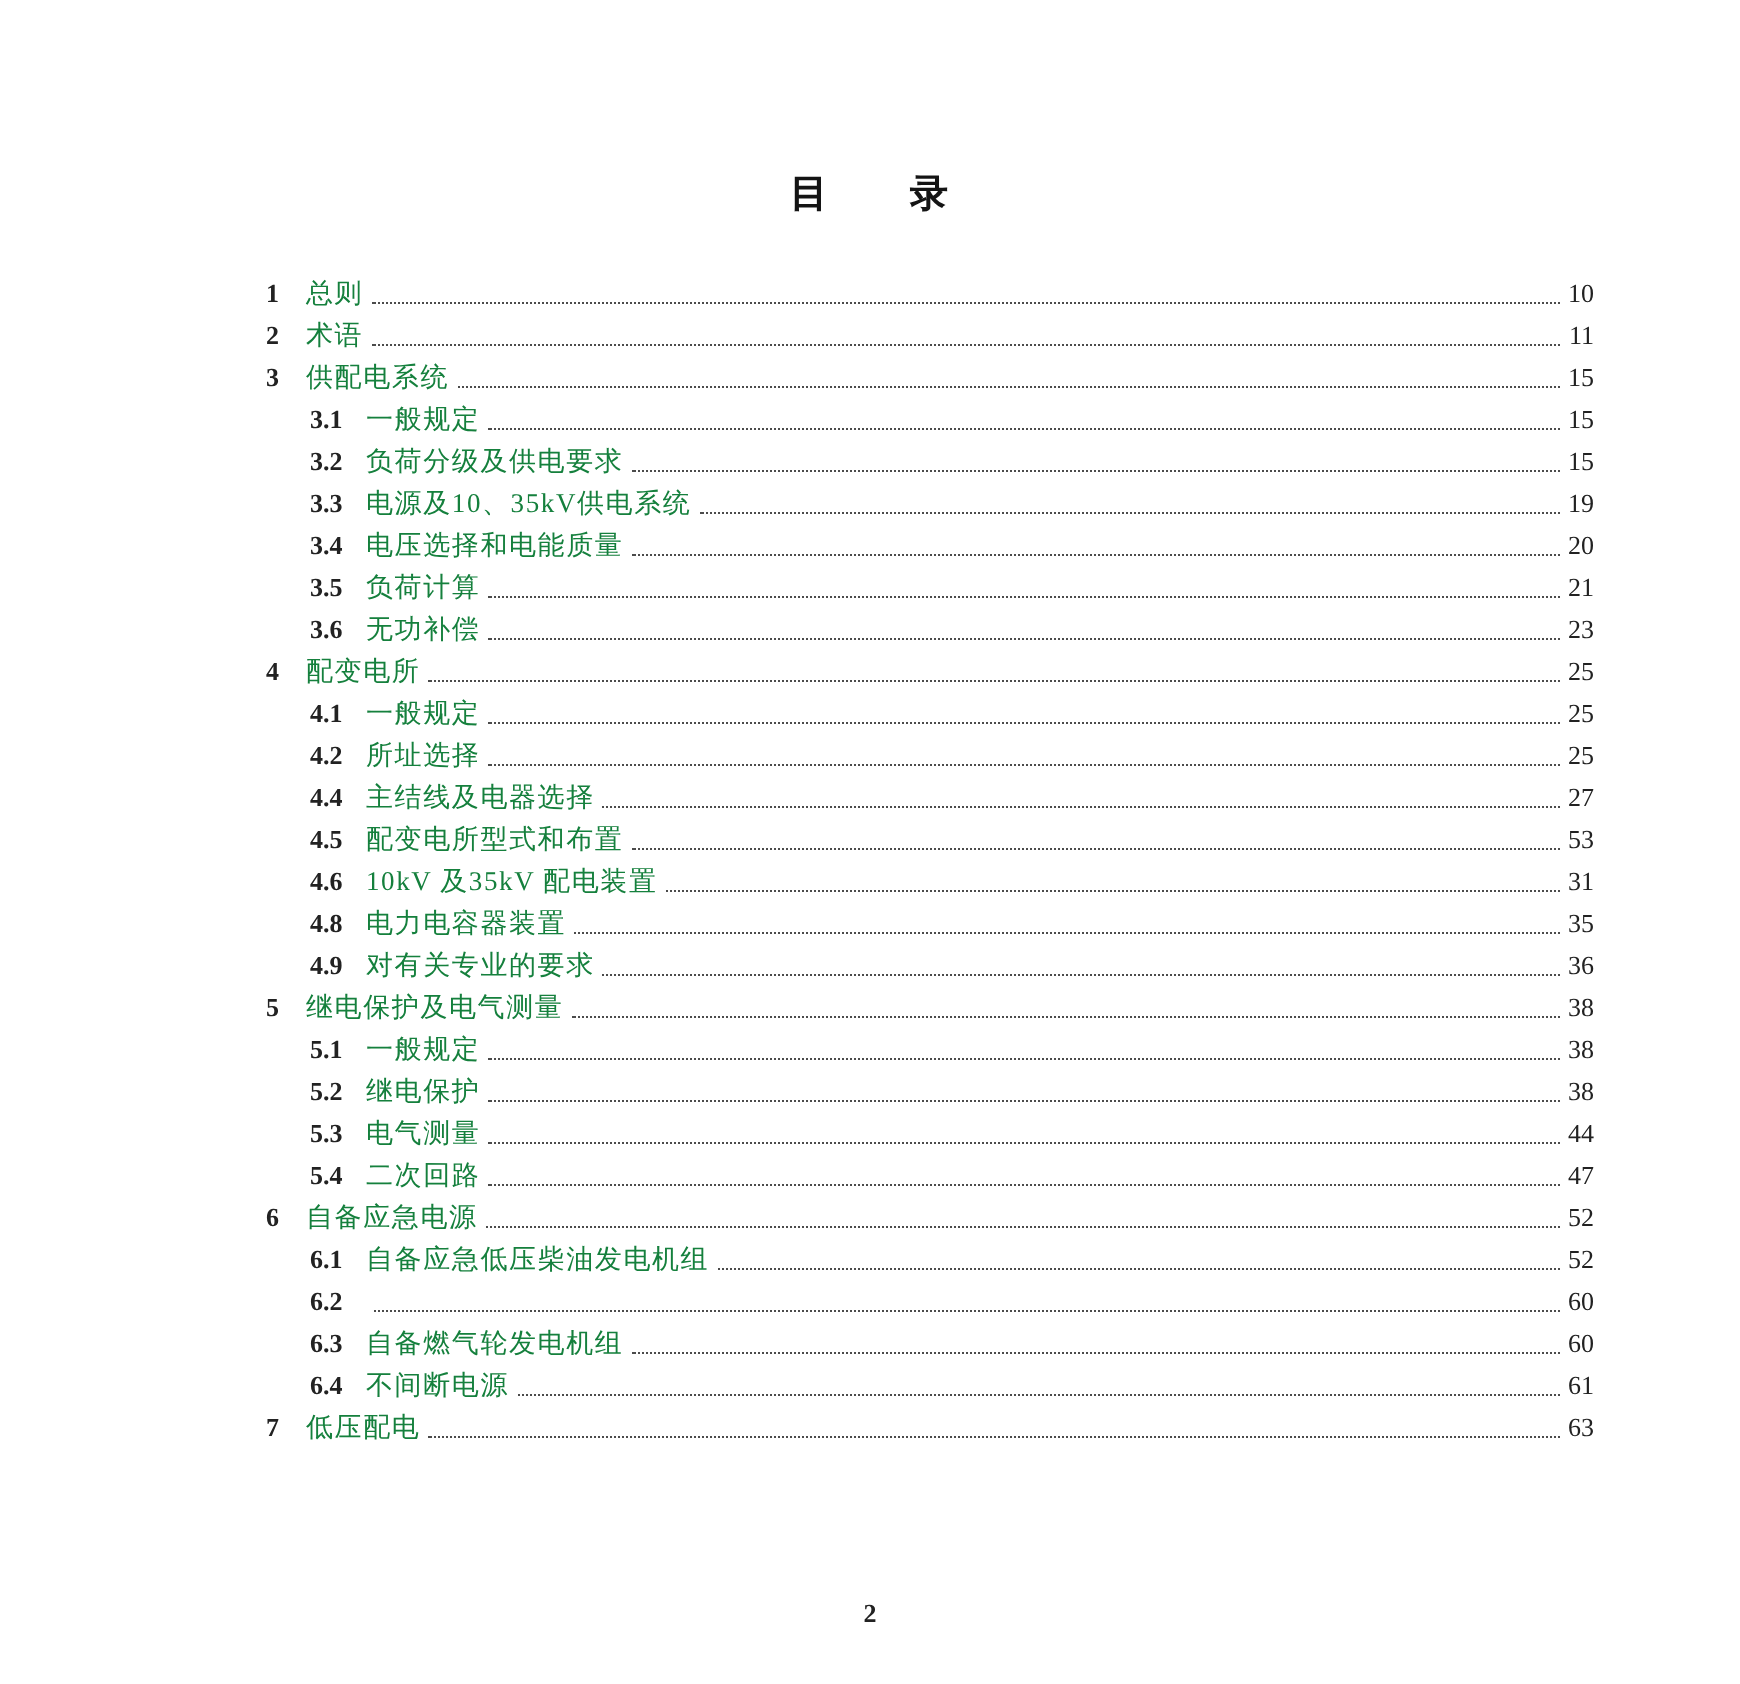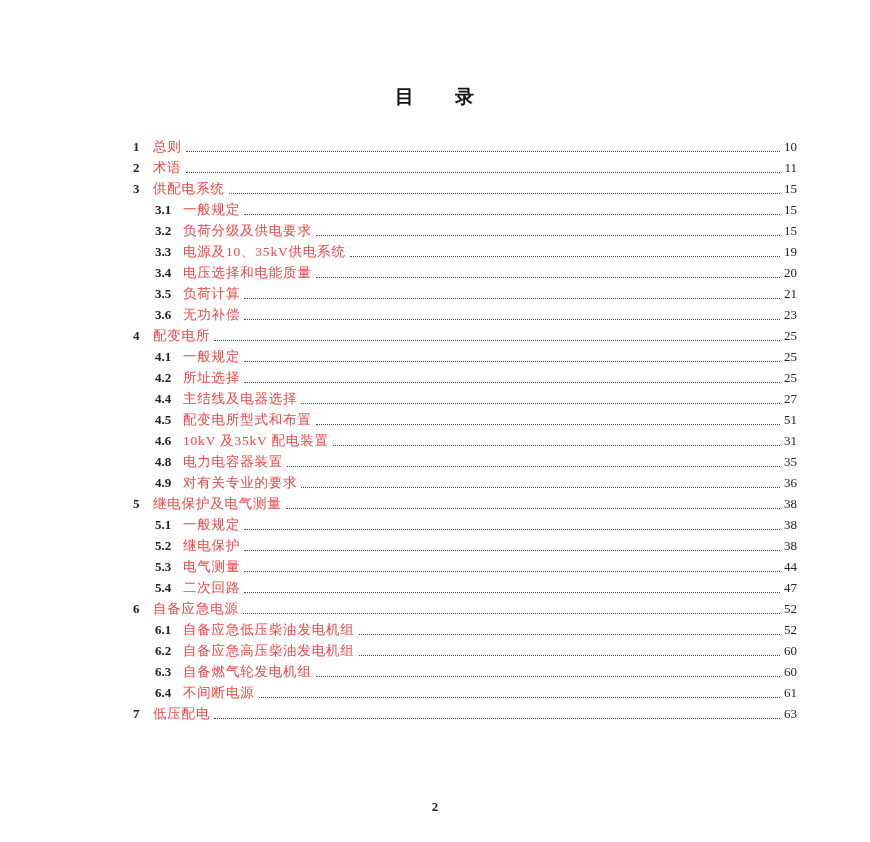--- a/index.html
+++ b/index.html
@@ -43,21 +43,21 @@
     width: 20px;
     font-size: 13px;
     font-weight: bold;
     color: #222;
   }
   .toc-row.lv2 { padding-left: 22px; }
   .toc-row.lv2 .num { width: 28px; }
   .toc-row .label {
     flex: 0 0 auto;
     letter-spacing: 0.8px;
-    color: #ef4444;
+    color: #15803d;
   }
   .toc-row .leader {
     flex: 1 1 auto;
     min-width: 12px;
     height: 0;
     border-bottom: 1px dotted #4b4b4b;
     margin: 0 3px 5px 4px;
   }
   .toc-row .pageno {
     flex: 0 0 auto;
@@ -176,21 +176,21 @@
         <span class="num">4.4</span>
         <span class="label">主结线及电器选择</span>
         <span class="leader"></span>
         <span class="pageno">27</span>
       </div>
 
       <div class="toc-row lv2">
         <span class="num">4.5</span>
         <span class="label">配变电所型式和布置</span>
         <span class="leader"></span>
-        <span class="pageno">51</span>
+        <span class="pageno">53</span>
       </div>
 
       <div class="toc-row lv2">
         <span class="num">4.6</span>
         <span class="label">10kV 及35kV 配电装置</span>
         <span class="leader"></span>
         <span class="pageno">31</span>
       </div>
 
 
@@ -253,21 +253,20 @@
 
       <div class="toc-row lv2">
         <span class="num">6.1</span>
         <span class="label">自备应急低压柴油发电机组</span>
         <span class="leader"></span>
         <span class="pageno">52</span>
       </div>
 
       <div class="toc-row lv2">
         <span class="num">6.2</span>
-        <span class="label">自备应急高压柴油发电机组</span>
         <span class="leader"></span>
         <span class="pageno">60</span>
       </div>
 
       <div class="toc-row lv2">
         <span class="num">6.3</span>
         <span class="label">自备燃气轮发电机组</span>
         <span class="leader"></span>
         <span class="pageno">60</span>
       </div>

